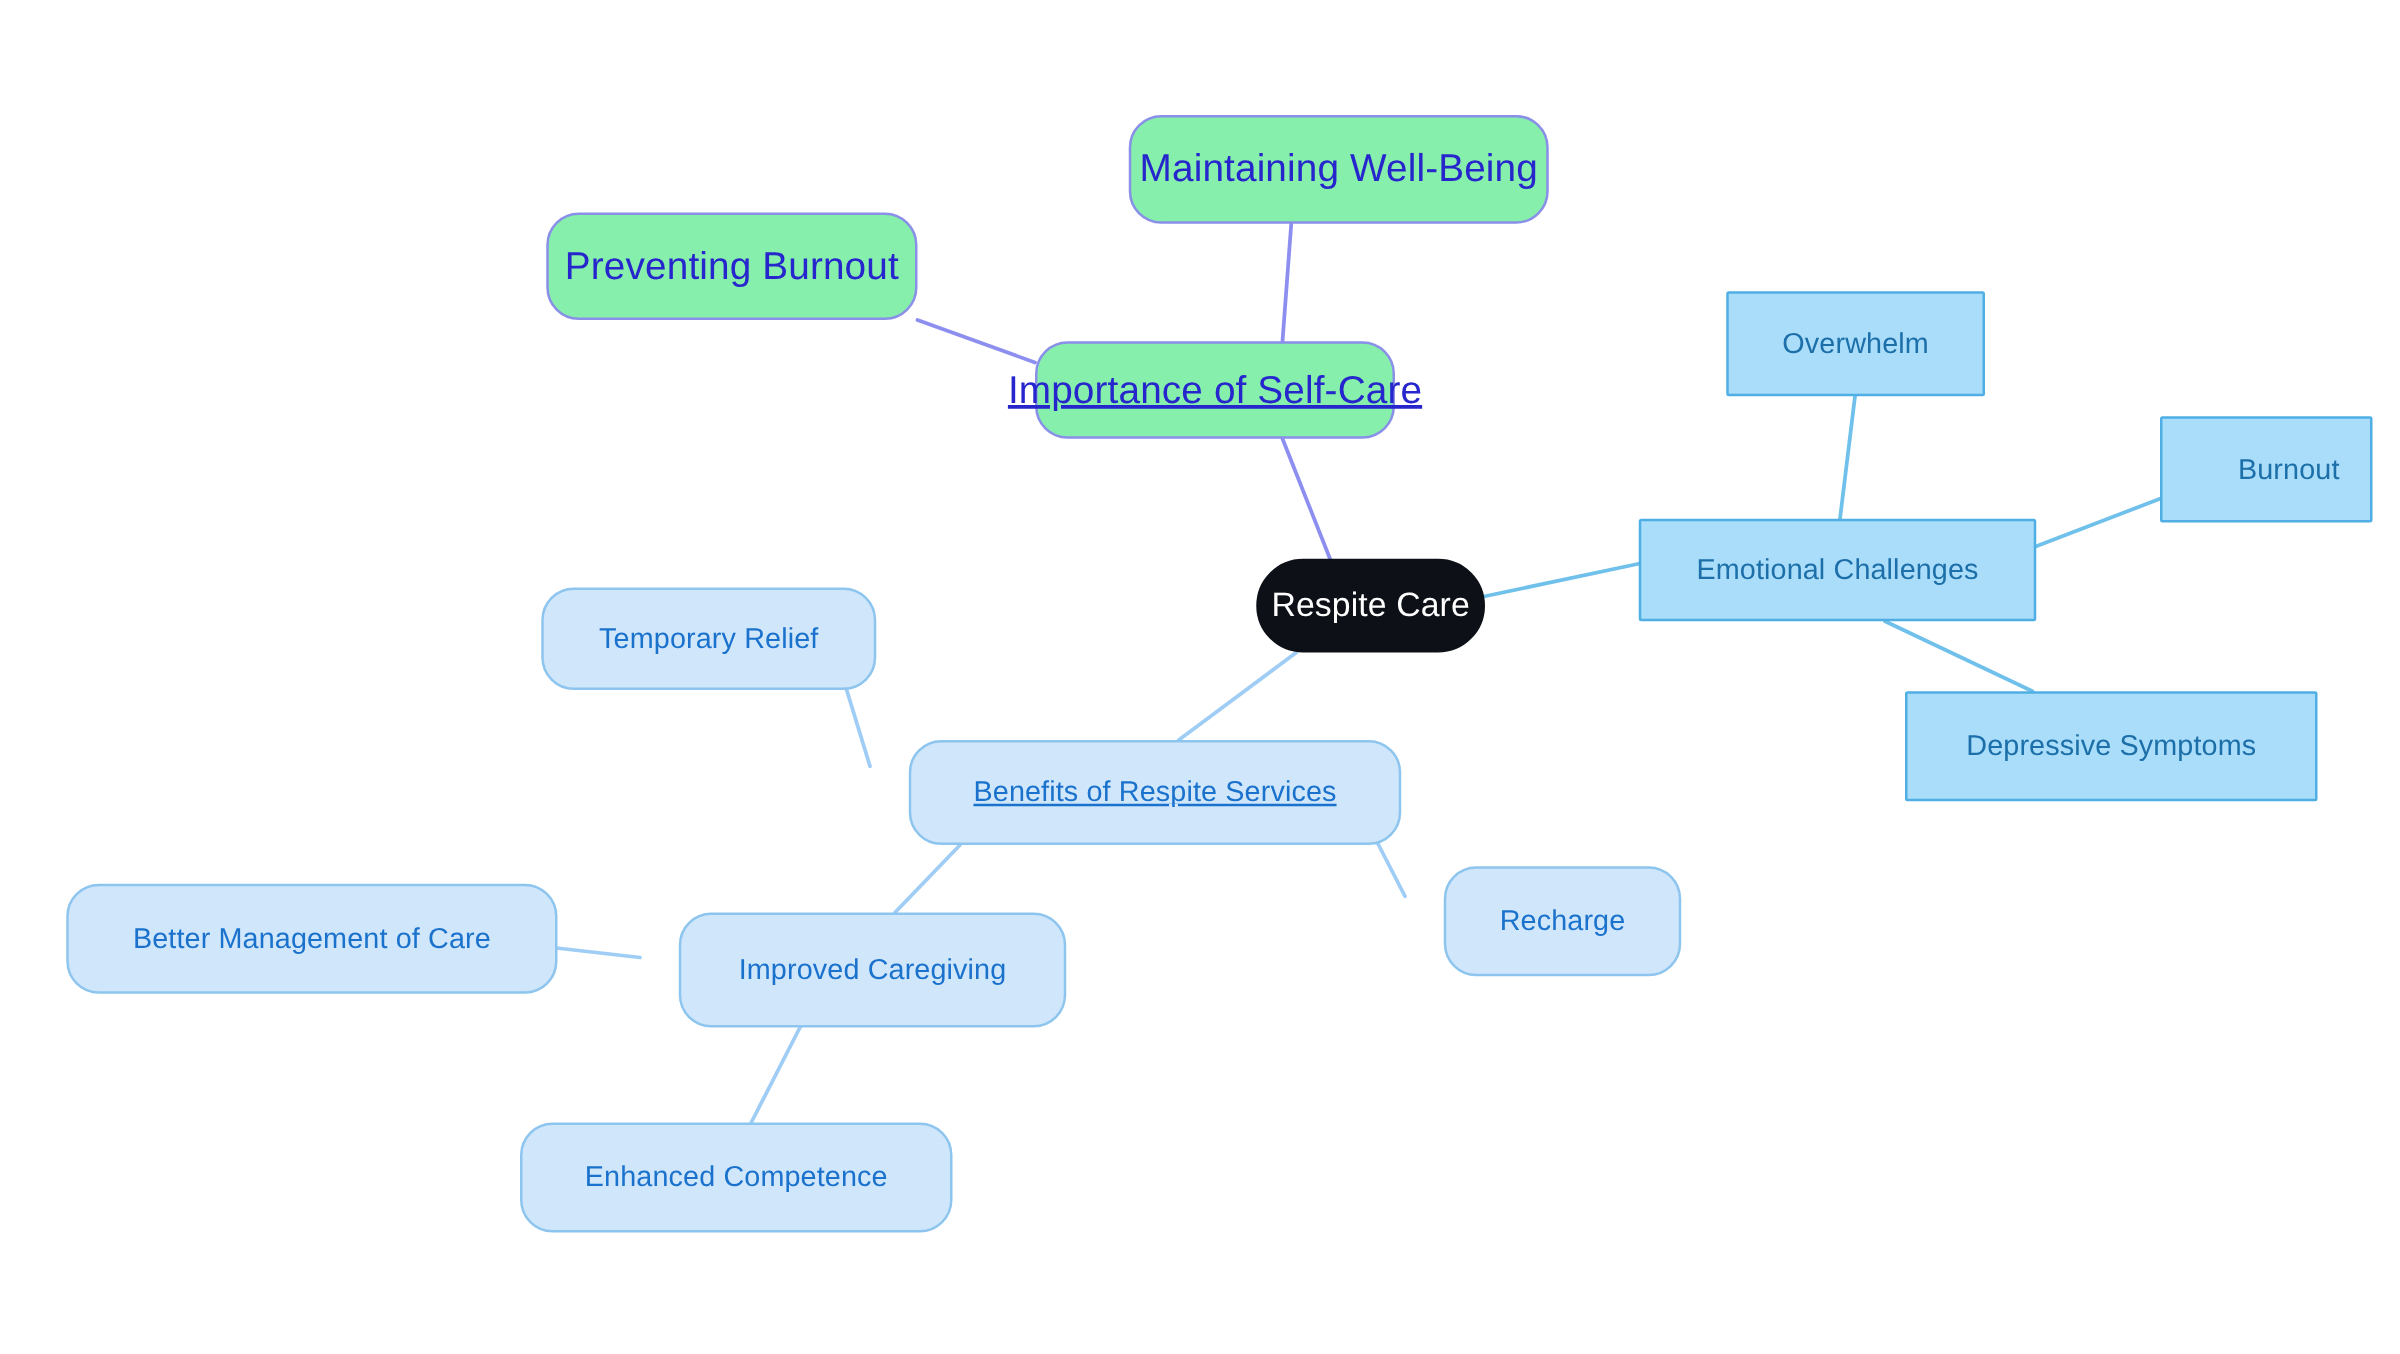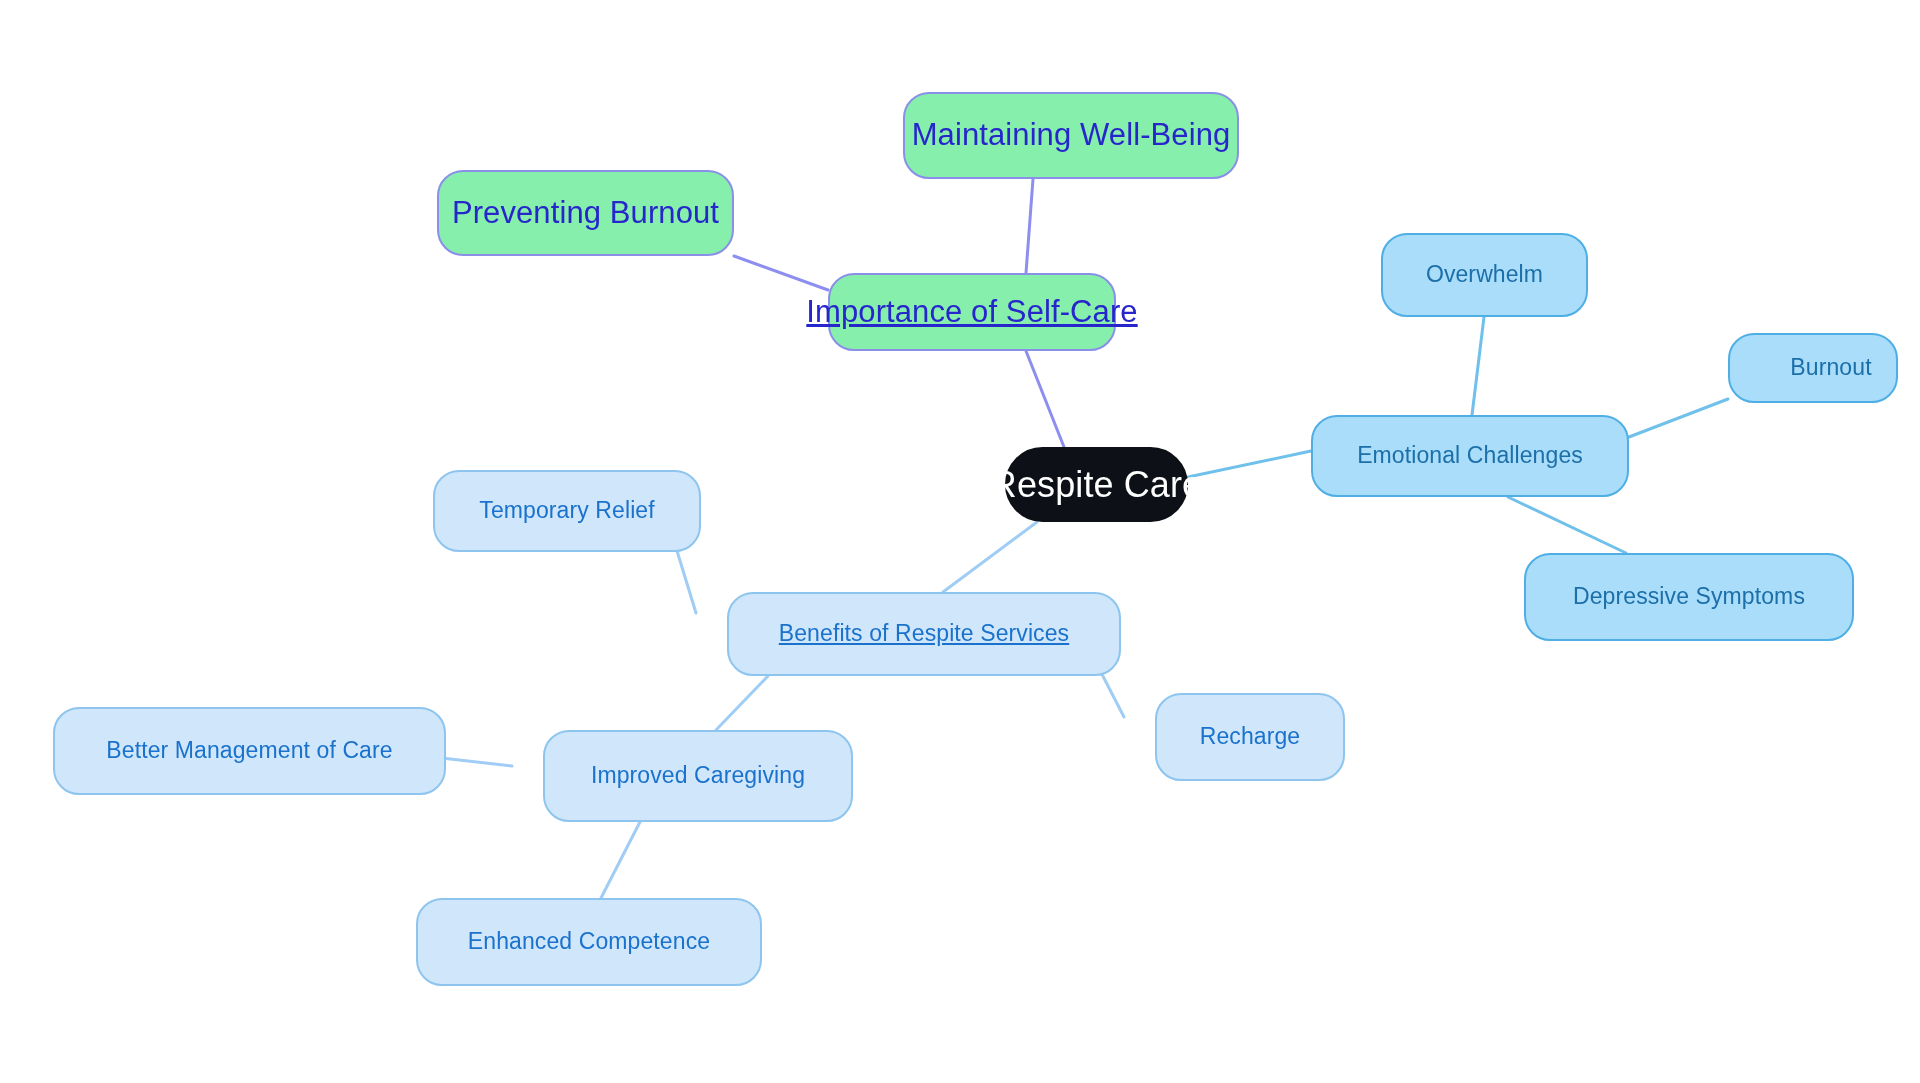--- a/index.html
+++ b/index.html
@@ -36,36 +36,36 @@
     border-style: solid;
     border-width: 2px;
     white-space: nowrap;
     line-height: 1.1;
     letter-spacing: 0.1px;
   }
   .node-root {
     background: #0d1117;
     border-color: #0d1117;
     color: #ffffff;
-    font-size: 36px;
+    font-size: 27px;
     border-radius: 48px;
   }
   .node-purple {
     background: #86efac;
     border-color: #8a8fe8;
     color: #2626cc;
     font-size: 31px;
     border-radius: 26px;
   }
   .node-cyan {
     background: #a9ddfa;
     border-color: #4fafe4;
     color: #1c6fa8;
     font-size: 23px;
-    border-radius: 26px;
+    border-radius: 2px;
   }
   .node-blue {
     background: #cfe6fb;
     border-color: #8ec5ee;
     color: #1a72cc;
     font-size: 23px;
     border-radius: 26px;
     margin-left: 31px;
   }
 </style>
@@ -100,21 +100,21 @@
       </div>
       <div class="node node-purple" style="left: 903px; top: 92px; width: 336px; height: 87px;">
         <span>Maintaining Well-Being</span>
       </div>
       <div class="node node-cyan" style="left: 1311px; top: 415px; width: 318px; height: 82px;">
         <span>Emotional Challenges</span>
       </div>
       <div class="node node-cyan" style="left: 1381px; top: 233px; width: 207px; height: 84px;">
         <span>Overwhelm</span>
       </div>
-      <div class="node node-cyan" style="left: 1728px; top: 333px; width: 170px; height: 70px; padding-left: 36px;">
+      <div class="node node-cyan" style="left: 1728px; top: 333px; width: 170px; height: 85px; padding-left: 36px;">
         <span>Burnout</span>
       </div>
       <div class="node node-cyan" style="left: 1524px; top: 553px; width: 330px; height: 88px;">
         <span>Depressive Symptoms</span>
       </div>
       <div class="node node-blue" style="left: 696px; top: 592px; width: 394px; height: 84px; text-decoration: underline;">
         <span>Benefits of Respite Services</span>
       </div>
       <div class="node node-blue" style="left: 402px; top: 470px; width: 268px; height: 82px;">
         <span>Temporary Relief</span>

